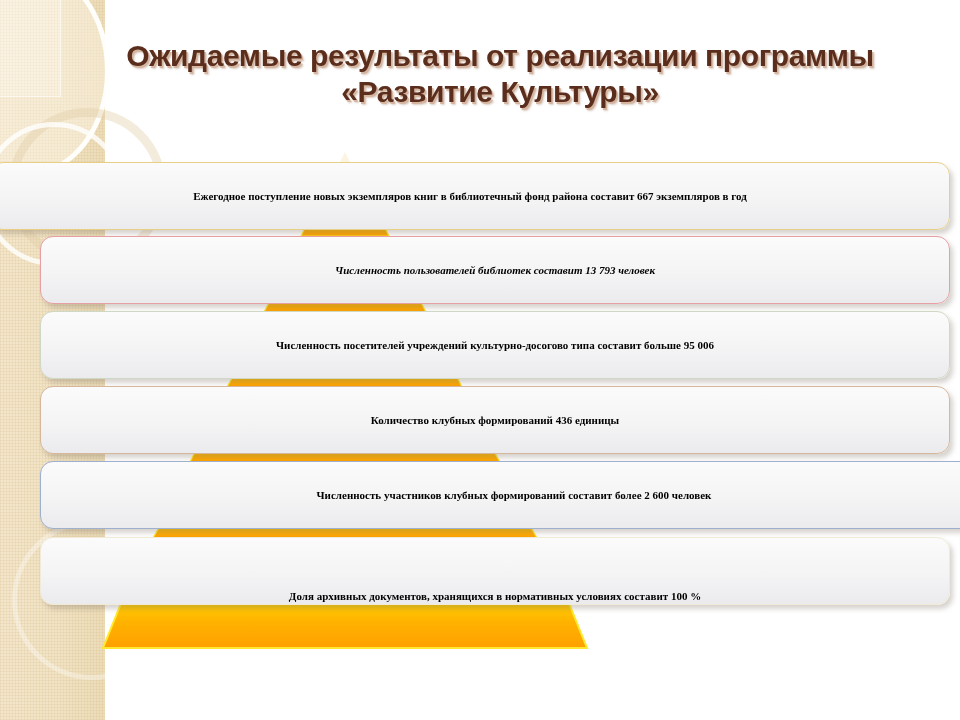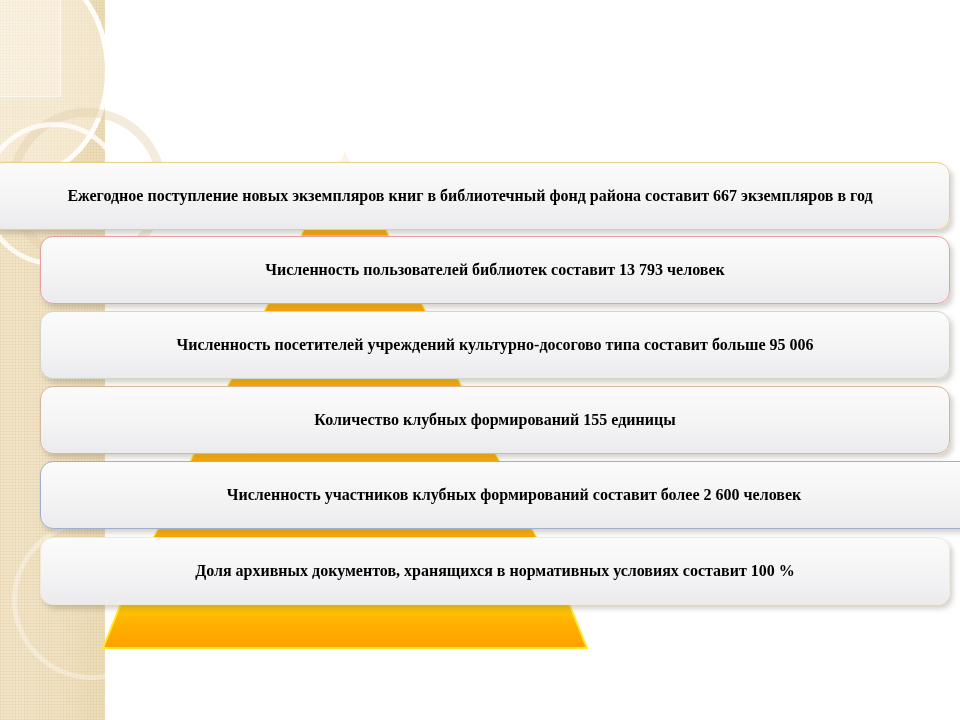--- a/index.html
+++ b/index.html
@@ -106,34 +106,34 @@
     background: linear-gradient(180deg, #fbfbfb 0%, #f4f4f5 55%, #ebebee 100%);
     box-shadow: 3px 4px 5px rgba(120,110,95,.30);
     display: flex;
     align-items: center;
     justify-content: center;
     z-index: 10;
   }
   .box-text {
     font-family: "Liberation Serif", "DejaVu Serif", serif;
     font-weight: bold;
-    font-size: 16px;
+    font-size: 11px;
     line-height: 16px;
     color: #000000;
     text-align: center;
     padding: 0 14px;
     white-space: nowrap;
   }
 
   .box1 { left: -10px;  top: 162px; width: 960px; height: 68px; border: 1.5px solid #e8cf87; }
-  .box2 { left: 40px;   top: 236px; width: 910px; height: 68px; border: 1.5px solid #e6a0a4; }
+  .box2 { left: 40px;   top: 236px; width: 910px; height: 68px; border: 1.5px solid #e6a0a4; font-style: italic; }
   .box3 { left: 40px;   top: 311px; width: 910px; height: 68px; border: 1.5px solid #cfd8c4; }
   .box4 { left: 40px;   top: 386px; width: 910px; height: 68px; border: 1.5px solid #d6b79b; }
   .box5 { left: 40px;   top: 461px; width: 948px; height: 68px; border: 1.5px solid #9fb0cf; }
-  .box6 { left: 40px;   top: 537px; width: 910px; height: 68px; border: 1.5px solid #f0ead6; }
+  .box6 { left: 40px;   top: 537px; width: 910px; height: 68px; border: 1.5px solid #f0ead6; align-items: flex-end; }
 </style>
 </head>
 <body>
 
 <div id="slide">
 
   <div class="left-band"></div>
   <div class="left-band-top"></div>
   <div class="arc arc-a"></div>
   <div class="arc arc-b"></div>
@@ -159,32 +159,34 @@
     <g>
       <polygon points="307,224 383,224 389,236 301,236" fill="url(#bandGrad)" stroke="#FFE92E" stroke-width="1.2"></polygon>
       <polygon points="271,299 419,299 426,312 264,312" fill="url(#bandGrad)" stroke="#FFE92E" stroke-width="1.2"></polygon>
       <polygon points="234,375 456,375 462,387 227,387" fill="url(#bandGrad)" stroke="#FFE92E" stroke-width="1.2"></polygon>
       <polygon points="196,450 493,450 500,462 190,462" fill="url(#bandGrad)" stroke="#FFE92E" stroke-width="1.2"></polygon>
       <polygon points="160,526 530,526 537,538 153,538" fill="url(#bandGrad)" stroke="#FFE92E" stroke-width="1.2"></polygon>
       <polygon points="122,601 568,601 587,648 103,648" fill="url(#bandGrad)" stroke="#FFE92E" stroke-width="2"></polygon>
     </g>
   </svg>
 
+  <div class="title">Ожидаемые результаты от  реализации программы
+«Развитие Культуры»</div>
 
   <div class="box box1">
     <span class="box-text">Ежегодное поступление новых экземпляров книг в библиотечный фонд района составит 667 экземпляров в год</span>
   </div>
   <div class="box box2">
     <span class="box-text">Численность пользователей библиотек составит 13 793 человек</span>
   </div>
   <div class="box box3">
     <span class="box-text">Численность посетителей  учреждений культурно-досогово типа составит больше 95 006</span>
   </div>
   <div class="box box4">
-    <span class="box-text">Количество клубных формирований 155 единицы</span>
+    <span class="box-text">Количество клубных формирований 436 единицы</span>
   </div>
   <div class="box box5">
     <span class="box-text">Численность участников клубных формирований составит более 2 600 человек</span>
   </div>
   <div class="box box6">
     <span class="box-text">Доля архивных документов, хранящихся в нормативных условиях составит 100 %</span>
   </div>
 
 </div>
 

